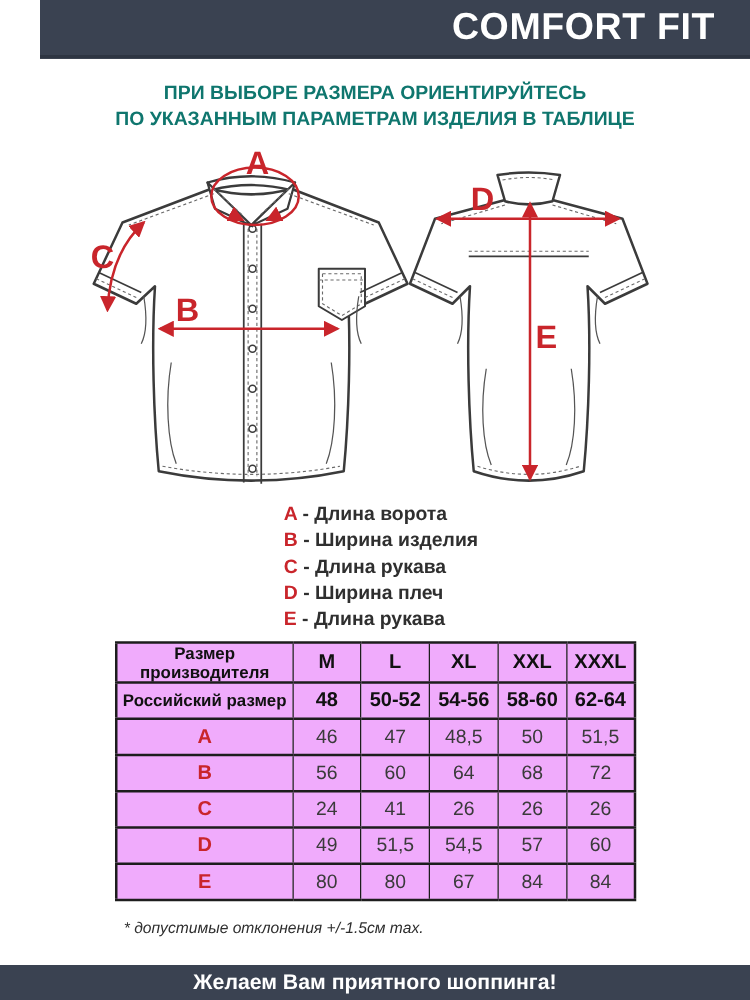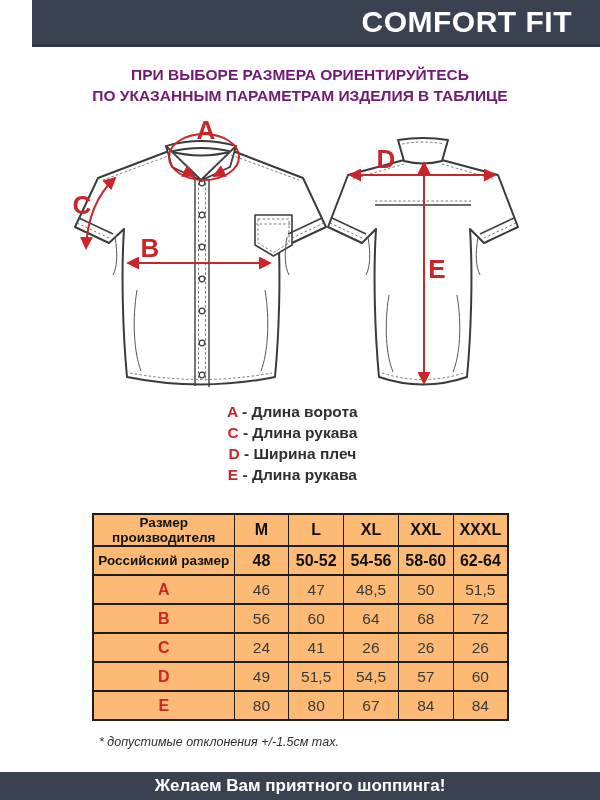--- a/index.html
+++ b/index.html
@@ -10,39 +10,39 @@
   .topbar{
     position:absolute;left:0;top:0;width:600px;height:44px;
     background:#3A4251;border-bottom:3px solid #2E3542;margin-left:32px;
   }
   .topbar .title{
     color:#fff;font-size:30px;font-weight:bold;letter-spacing:.5px;
     line-height:44px;text-align:right;padding-right:60px;
   }
   .subtitle{
     position:absolute;left:0;top:64px;width:600px;text-align:center;
-    font-size:15.5px;font-weight:bold;color:#701a75;line-height:21px;
+    font-size:15.5px;font-weight:bold;color:#0f766e;line-height:21px;
   }
   .shirt-front{position:absolute;left:58px;top:115px;width:270px;height:285px;}
   .shirt-back{position:absolute;left:312px;top:115px;width:265px;height:285px;}
   svg text{
     font-family:"Liberation Sans",sans-serif;font-weight:bold;
     fill:#C9252B;font-size:26px;text-anchor:middle;
   }
-  .legend{position:absolute;left:227px;top:401px;text-align:center;}
+  .legend{position:absolute;left:227px;top:401px;}
   .legend .item{font-size:15.5px;font-weight:bold;color:#2F2F2F;line-height:21px;}
   .legend .key{color:#C9252B;}
   .size-table{
     position:absolute;left:92px;top:513px;width:415px;
     border-collapse:collapse;table-layout:fixed;border:2.5px solid #1D1D1D;
   }
   .size-table td{
     border:2px solid #1D1D1D;border-left-width:1.5px;border-right-width:1.5px;
     height:27px;text-align:center;vertical-align:middle;padding:0;
-    background:#fdba74;
+    background:#f0abfc;
     margin-left:21px;
   }
   .size-table col.c-label{width:141px;}
   .size-table col.c-val{width:54.8px;}
   .th-label{font-size:13.5px;font-weight:bold;color:#111;}
   .size-b{font-size:16px;font-weight:bold;color:#111;}
   .rowkey{font-size:16px;font-weight:bold;color:#C9252B;}
   .val{font-size:15.5px;color:#3A3A3A;}
   .footnotes{
     position:absolute;left:99px;top:734px;font-size:12.5px;font-style:italic;
@@ -177,20 +177,21 @@
   <g stroke="#C9252B" stroke-width="2" fill="none">
     <path d="M38,60 L183,60" marker-start="url(#arw)" marker-end="url(#arw)"></path>
     <path d="M112,48 L112,268" marker-start="url(#arw)" marker-end="url(#arw)"></path>
   </g>
   <text x="74" y="53">D</text>
   <text x="125" y="163">E</text>
 </svg>
 
 <div class="legend">
   <div class="item"><span class="key">A</span><span> - </span><span>Длина ворота</span></div>
+  <div class="item"><span class="key">B</span><span> - </span><span>Ширина изделия</span></div>
   <div class="item"><span class="key">C</span><span> - </span><span>Длина рукава</span></div>
   <div class="item"><span class="key">D</span><span> - </span><span>Ширина плеч</span></div>
   <div class="item"><span class="key">E</span><span> - </span><span>Длина рукава</span></div>
 </div>
 
 <table class="size-table">
   <colgroup>
     <col class="c-label">
       <col class="c-val">
       <col class="c-val">

